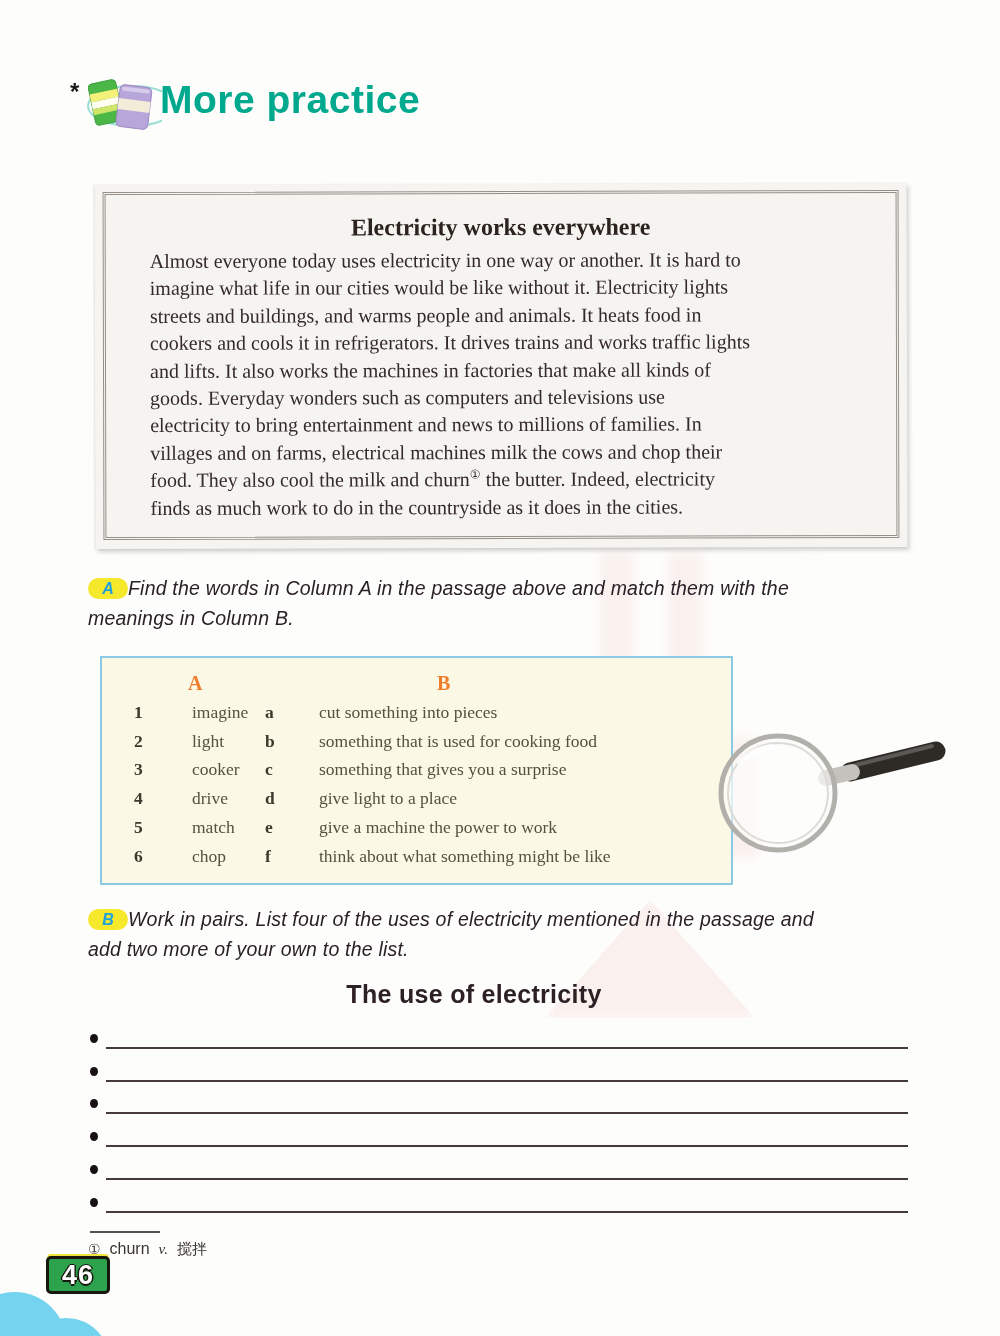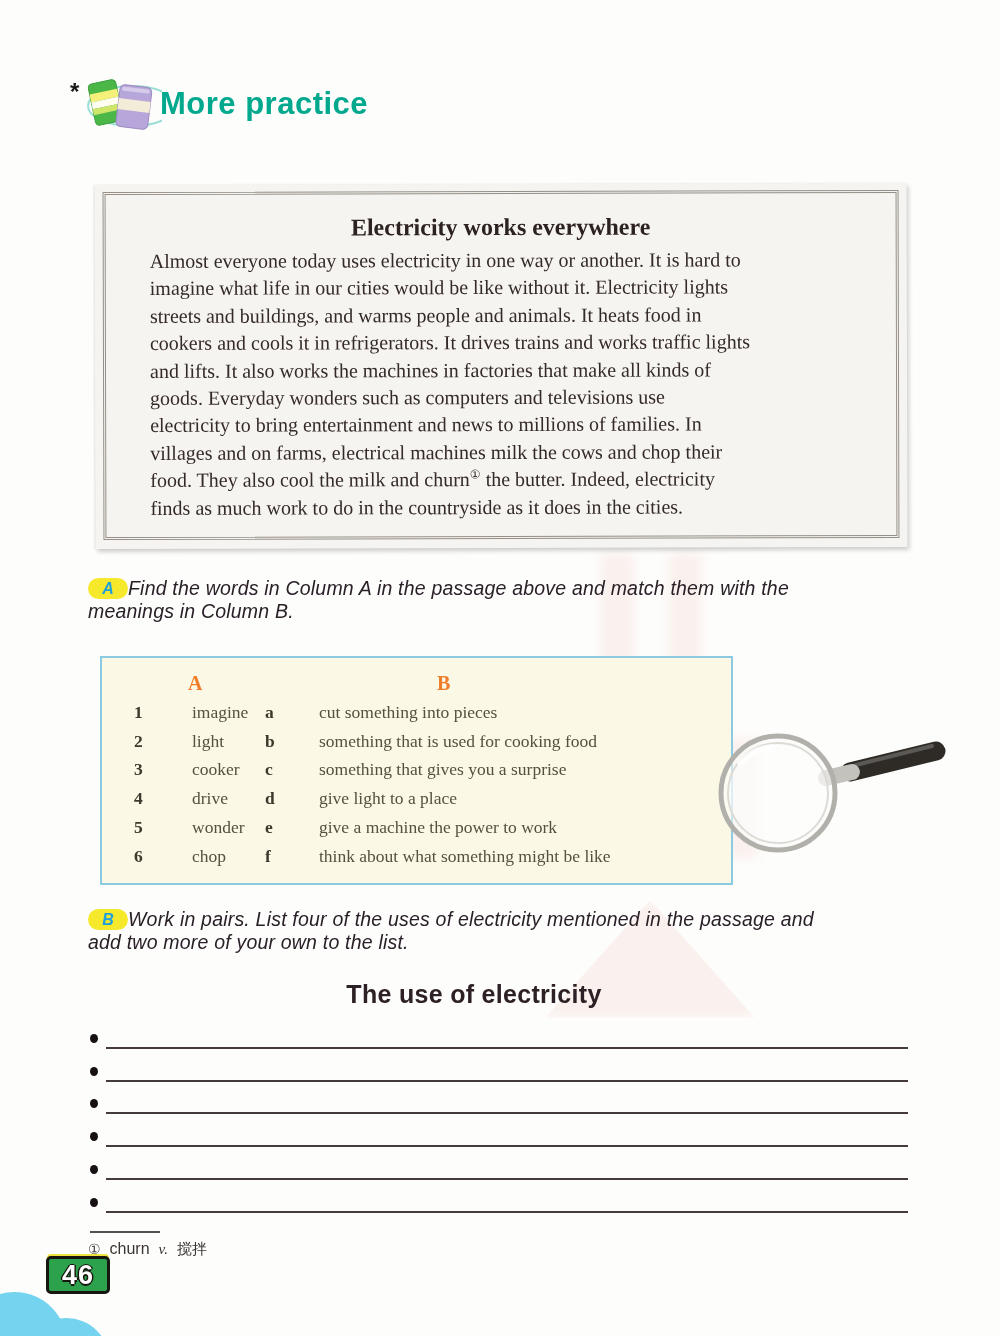--- a/index.html
+++ b/index.html
@@ -12,21 +12,21 @@
   .wm0 { left:700px; top:430px; width:80px; height:100px; }
   .wm1 { left:600px; top:553px; width:34px; height:172px; }
   .wm2 { left:668px; top:553px; width:34px; height:172px; }
   .wm3 { left:545px; top:900px; width:210px; height:118px; clip-path:polygon(50% 0,100% 100%,0 100%); }
   .wm4 { left:618px; top:738px; width:140px; height:120px; }
 
   
   .header { position:absolute; left:70px; top:76px; height:56px; z-index:2; }
   .asterisk { position:absolute; left:0; top:2px; font-size:24px; font-weight:bold; color:#1a1a1a; }
   .books-svg { position:absolute; left:16px; top:0px; }
-  .main-title { position:absolute; left:90px; top:10px; font-size:31px; font-weight:bold;
+  .main-title { position:absolute; left:90px; top:2px; font-size:39px; font-weight:bold;
                 color:#00a88e; letter-spacing:0.5px; white-space:nowrap; }
 
   
   .paper { position:absolute; left:95px; top:184px; width:812px; height:364px;
            background:#f6f4f0; transform:rotate(-0.15deg);
            box-shadow:2px 3px 4px rgba(0,0,0,0.18), -1px 0 2px rgba(0,0,0,0.08); z-index:1; }
   .paper-frame { position:absolute; left:8px; top:7px; right:8px; bottom:9px;
                  border:3px double #958f88; }
   .passage-title { text-align:center; font-family:"Liberation Serif", serif; font-weight:bold;
                    font-size:24px; color:#2c2220; padding-top:20px; }
@@ -38,21 +38,21 @@
   
   .exercise { position:absolute; left:88px; width:840px; z-index:2; }
   .ex-a { top:577px; }
   .ex-b { top:908px; }
   .ex-first-line { display:flex; align-items:center; }
   .pill { display:inline-flex; width:40px; height:21px; border-radius:11px;
           background:#f6e92c; color:#1ea0dc; font-weight:bold; font-style:italic;
           font-size:16px; align-items:center; justify-content:center; flex:0 0 auto; }
   .instr { font-style:italic; font-size:19.5px; color:#2a2028; letter-spacing:0.2px; }
   .ex-first-line .instr { white-space:nowrap; }
-  .instr-line2 { white-space:nowrap; }
+  .instr-line2 { margin-top:7px; white-space:nowrap; }
 
   
   .match-table { position:absolute; left:100px; top:656px; width:633px; height:229px;
                  background:#fcf8e6; border:2px solid #8ccae4; z-index:1;
                  font-family:"Liberation Serif", serif; }
   .mt-headers { position:relative; height:40px; }
   .mt-h { position:absolute; top:14px; font-weight:bold; font-size:20px; color:#f07d2a; }
   .mt-h-a { left:86px; }
   .mt-h-b { left:335px; }
   .mt-row { display:grid; grid-template-columns:26px 105px 22px auto; padding-left:32px;
@@ -174,21 +174,21 @@
           <span class="mt-meaning">something that gives you a surprise</span>
         </div>
         <div class="mt-row">
           <span class="mt-num">4</span>
           <span class="mt-word">drive</span>
           <span class="mt-letter">d</span>
           <span class="mt-meaning">give light to a place</span>
         </div>
         <div class="mt-row">
           <span class="mt-num">5</span>
-          <span class="mt-word">wonder</span>
+          <span class="mt-word">match</span>
           <span class="mt-letter">e</span>
           <span class="mt-meaning">give a machine the power to work</span>
         </div>
         <div class="mt-row">
           <span class="mt-num">6</span>
           <span class="mt-word">chop</span>
           <span class="mt-letter">f</span>
           <span class="mt-meaning">think about what something might be like</span>
         </div>
       </div>

